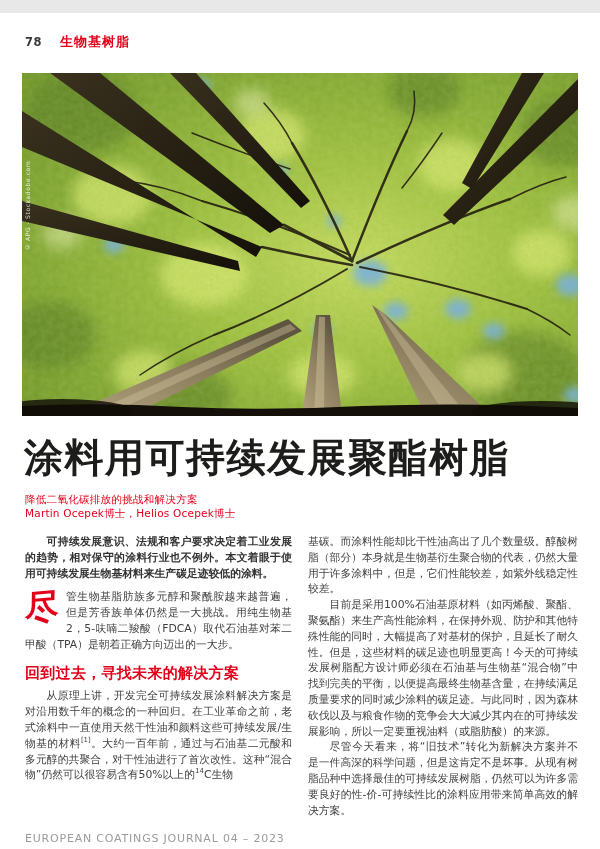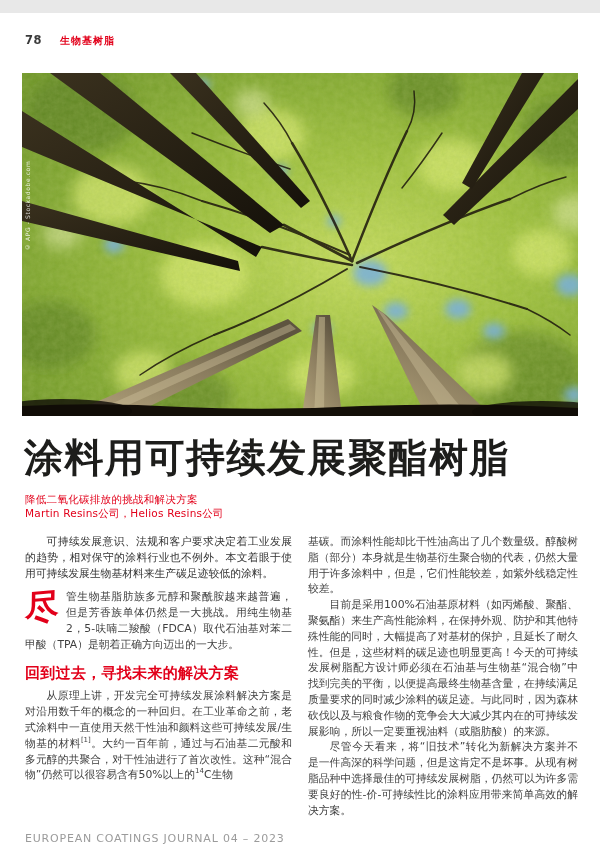--- a/index.html
+++ b/index.html
@@ -15,21 +15,21 @@
     width:600px;height:849px;
     background:#ffffff;
     margin:13px auto;
     overflow:hidden;
     font-family:"DejaVu Sans","Liberation Sans",sans-serif;
     color:var(--body);
   }
   
   .page-head{position:absolute;left:25px;top:20px;display:flex;align-items:baseline;gap:18px;}
   .page-num{font-size:11.5px;font-weight:bold;color:#3a3a3a;letter-spacing:.5px;}
-  .section-label{font-size:10px;font-weight:bold;color:var(--accent);letter-spacing:1px;}
+  .section-label{font-size:13px;font-weight:bold;color:var(--accent);letter-spacing:1px;}
   
   .hero{position:absolute;left:22px;top:60px;width:556px;height:343px;overflow:hidden;}
   .hero svg{display:block;width:556px;height:343px;}
   .photo-credit{
     position:absolute;left:2px;top:8px;height:170px;
     writing-mode:vertical-rl;transform:rotate(180deg);
     font-size:6px;letter-spacing:.6px;color:rgba(255,255,255,.82);
     white-space:nowrap;
   }
   
@@ -43,21 +43,21 @@
     font-size:10.5px;font-weight:normal;color:var(--accent);letter-spacing:.3px;
   }
   .article-byline{
     position:absolute;left:25px;top:494px;
     font-size:10.5px;color:var(--accent);letter-spacing:.2px;
   }
   
   .col{position:absolute;top:521px;font-size:10.8px;line-height:15.8px;text-align:justify;}
   .col-left{left:25px;width:267px;}
   .col-right{left:308px;width:270px;}
-  .intro{font-weight:normal;color:#333;}
+  .intro{font-weight:bold;color:#333;}
   .body-p{color:var(--body);}
   .indent{text-indent:2em;}
   .gap-sm{margin-top:8px;}
   .dropcap{
     float:left;
     width:36px;height:31px;
     font-size:34px;line-height:31px;
     font-weight:bold;color:var(--accent);
     transform:rotate(-5deg) skewX(-6deg);
     margin:2px 5px 0 0;
@@ -201,21 +201,21 @@
 
       <path d="M0,343 L0,333 Q80,329 160,334 Q250,338 340,333 Q450,329 556,335 L556,343 Z" fill="#140f08"></path>
       <ellipse cx="40" cy="338" rx="70" ry="12" fill="#0f0b06" opacity="0.8"></ellipse>
       <ellipse cx="520" cy="339" rx="70" ry="11" fill="#0f0b06" opacity="0.8"></ellipse>
     </svg>
     <span class="photo-credit">© APG - Stockadobe.com</span>
   </div>
 
   <h1 class="article-title">涂料用可持续发展聚酯树脂</h1>
   <div class="article-subtitle">降低二氧化碳排放的挑战和解决方案</div>
-  <div class="article-byline">Martin Resins公司，Helios Resins公司</div>
+  <div class="article-byline">Martin Ocepek博士，Helios Ocepek博士</div>
 
   <div class="col col-left">
     <p class="intro indent">可持续发展意识、法规和客户要求决定着工业发展的趋势，相对保守的涂料行业也不例外。本文着眼于使用可持续发展生物基材料来生产碳足迹较低的涂料。</p>
     <p class="body-p gap-sm"><span class="dropcap">尽</span><span>管生物基脂肪族多元醇和聚酰胺越来越普遍，但是芳香族单体仍然是一大挑战。用纯生物基2，5-呋喃二羧酸（FDCA）取代石油基对苯二甲酸（TPA）是朝着正确方向迈出的一大步。</span></p>
     <h2 class="red-heading">回到过去，寻找未来的解决方案</h2>
     <p class="body-p indent"><span>从原理上讲，开发完全可持续发展涂料解决方案是对沿用数千年的概念的一种回归。在工业革命之前，老式涂料中一直使用天然干性油和颜料这些可持续发展/生物基的材料</span><sup class="sup">[1]</sup><span>。大约一百年前，通过与石油基二元酸和多元醇的共聚合，对干性油进行了首次改性。这种“混合物”仍然可以很容易含有50%以上的</span><sup class="sup">14</sup><span>C生物</span></p>
   </div>
 
   <div class="col col-right">
     <p class="body-p">基碳。而涂料性能却比干性油高出了几个数量级。醇酸树脂（部分）本身就是生物基衍生聚合物的代表，仍然大量用于许多涂料中，但是，它们性能较差，如紫外线稳定性较差。</p>

